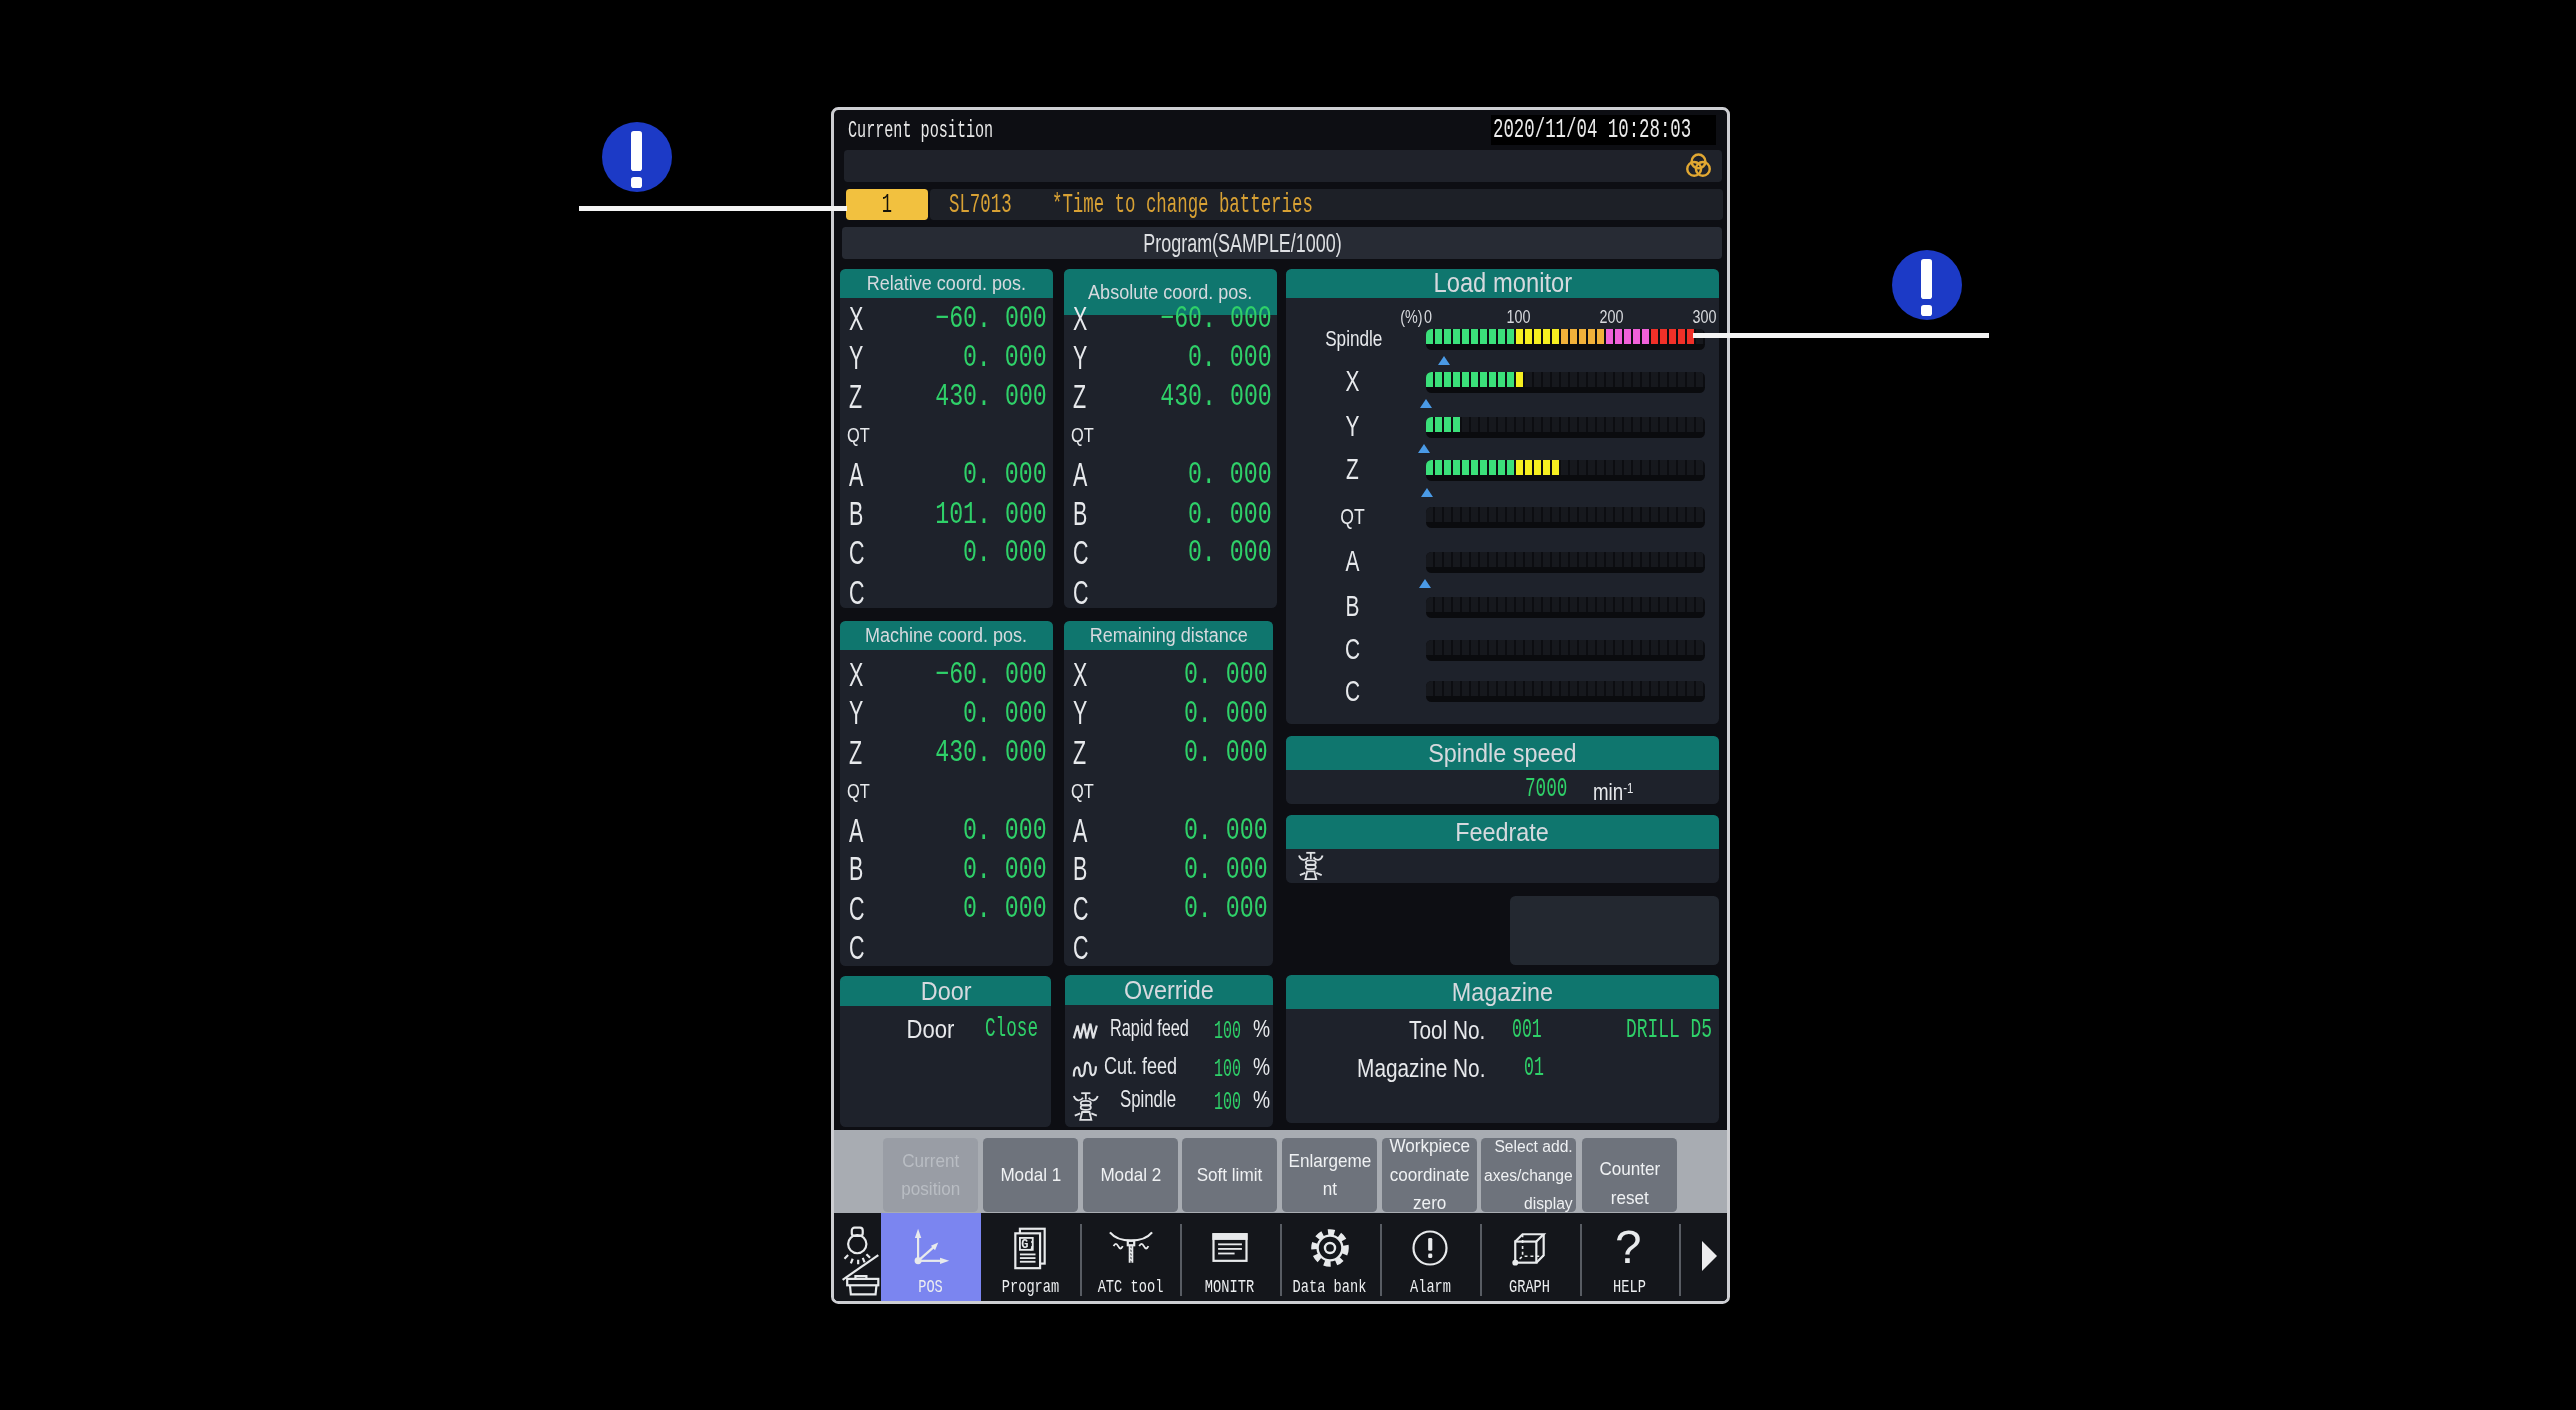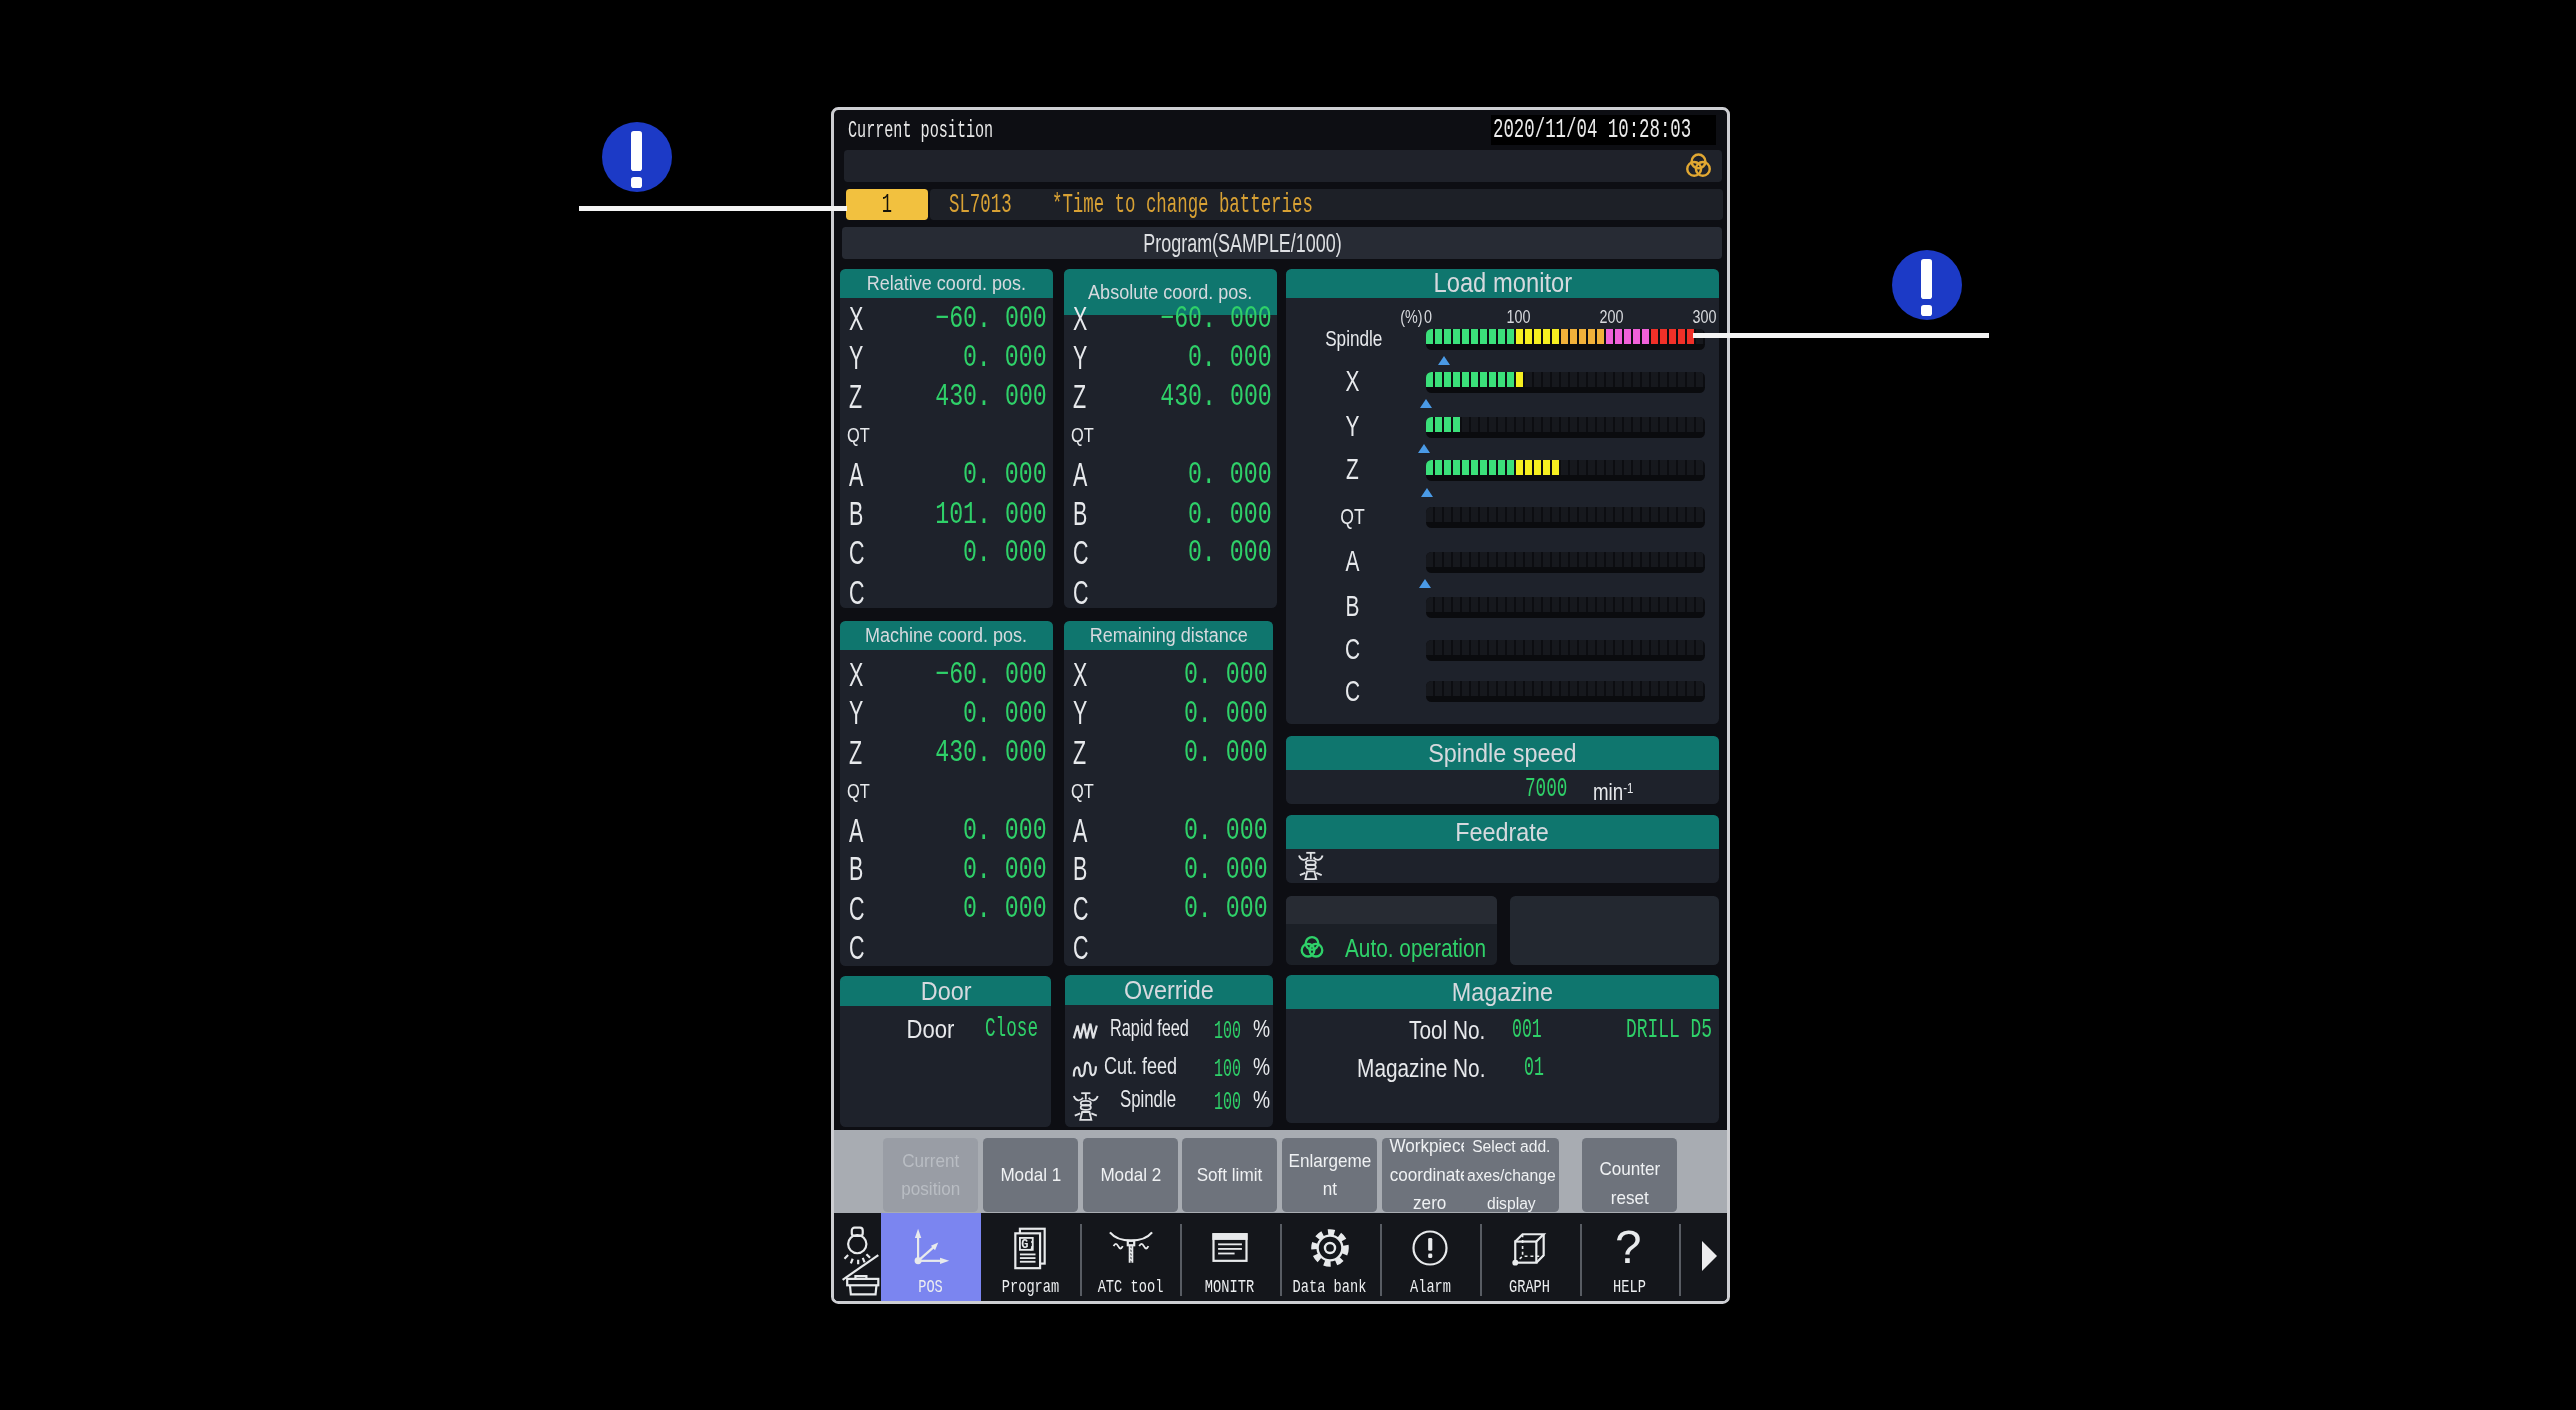--- a/index.html
+++ b/index.html
@@ -466,31 +466,20 @@
           <path d="M28 5 C26 11 21 11 18 7"></path>
 <line x1="10" y1="2" x2="20" y2="2"></line>
           <line x1="15" y1="2" x2="15" y2="9"></line>
 <ellipse cx="15" cy="13" rx="5.5" ry="2.6"></ellipse>
           <ellipse cx="15" cy="17.5" rx="5.5" ry="2.6"></ellipse>
 <path d="M9 31 L11 22.5 L19 22.5 L21 31 Z"></path>
 <path d="M3 26.5 L9 24 M27 26.5 L21 24"></path>
 </g>
       </svg>
 </div>
-<div class="pnl" style="left:452px;top:786px;width:211px;height:69px;background:#1b1f26">
-<div style="position:absolute;left:0;top:0;width:100%;height:27.6px;background:#272b33;border-radius:5.5px 5.5px 0 0"></div>
-<svg class="abs" style="left:13px;top:39px" width="26" height="25" viewBox="0 0 28 27">
-<g fill="none" stroke="#2fd169" stroke-width="2.5">
-<circle cx="14" cy="9" r="6.8"></circle>
-          <circle cx="9.7" cy="16.4" r="6.8"></circle>
-          <circle cx="18.3" cy="16.4" r="6.8"></circle>
-</g>
-      </svg>
-<div class="sans ol" style="position:absolute;left:59px;top:39px;font-size:26px;line-height:26px;color:#2fd169;transform:scaleX(.8)">Auto. operation</div>
-</div>
 <div class="pnl" style="left:676px;top:786px;width:209px;height:69px;background:#232830"></div>
 <div class="pnl" style="left:452px;top:865px;width:433px;height:148px">
 <div class="hdr" style="height:34px">
         <span class="sans oc" style="font-size:26px;transform:scaleX(.9)">Magazine</span>
       </div>
 <div class="lbl sans or" style="right:234px;top:42px;font-size:26px;line-height:26px;transform:scaleX(.8)">Tool No.</div>
 <div class="val mono ol" style="left:226px;top:41px;font-size:27.6px;line-height:27.6px;transform:scaleX(.6)">001</div>
 <div class="val mono ol" style="left:340px;top:41px;font-size:27.6px;line-height:27.6px;transform:scaleX(.65)">DRILL D5</div>
 <div class="lbl sans or" style="right:234px;top:80px;font-size:26px;line-height:26px;transform:scaleX(.8)">Magazine No.</div>
 <div class="val mono ol" style="left:238px;top:79px;font-size:27.6px;line-height:27.6px;transform:scaleX(.6)">01</div>
@@ -546,21 +535,21 @@
     </div>
 <div class="sk" style="left:348px;top:1028px;">
       <span class="sans oc" style="font-size:19px;line-height:28.5px;transform:scaleX(.9)">Soft limit</span>
     </div>
 <div class="sk" style="left:448px;top:1028px;">
       <span class="sans oc" style="font-size:19px;line-height:28.5px;transform:scaleX(.9)">Enlargeme<br>nt</span>
     </div>
 <div class="sk" style="left:548px;top:1028px;">
       <span class="sans oc" style="font-size:19px;line-height:28.5px;transform:scaleX(.9)">Workpiece<br>coordinate<br>zero</span>
     </div>
-<div class="sk" style="left:630px;top:1028px;">
+<div class="sk" style="left:647px;top:1028px;text-align:right;">
       <span class="sans oc" style="font-size:17.4px;line-height:28.5px;transform:scaleX(.9)">Select add.<br>axes/change<br>display</span>
     </div>
 <div class="sk" style="left:748px;top:1028px;align-items:flex-end;">
       <span class="sans oc" style="font-size:19px;line-height:28.5px;transform:scaleX(.9)">Counter<br>reset</span>
     </div>
 <div class="abs" style="left:0;top:1103px;width:893px;height:88px;background:#14161b;border-radius:0 0 4.6px 4.6px"></div>
 <div class="abs" style="left:246px;top:1114px;width:1.8px;height:72px;background:#585c63"></div>
 <div class="abs" style="left:346px;top:1114px;width:1.8px;height:72px;background:#585c63"></div>
 <div class="abs" style="left:446px;top:1114px;width:1.8px;height:72px;background:#585c63"></div>
 <div class="abs" style="left:546px;top:1114px;width:1.8px;height:72px;background:#585c63"></div>

